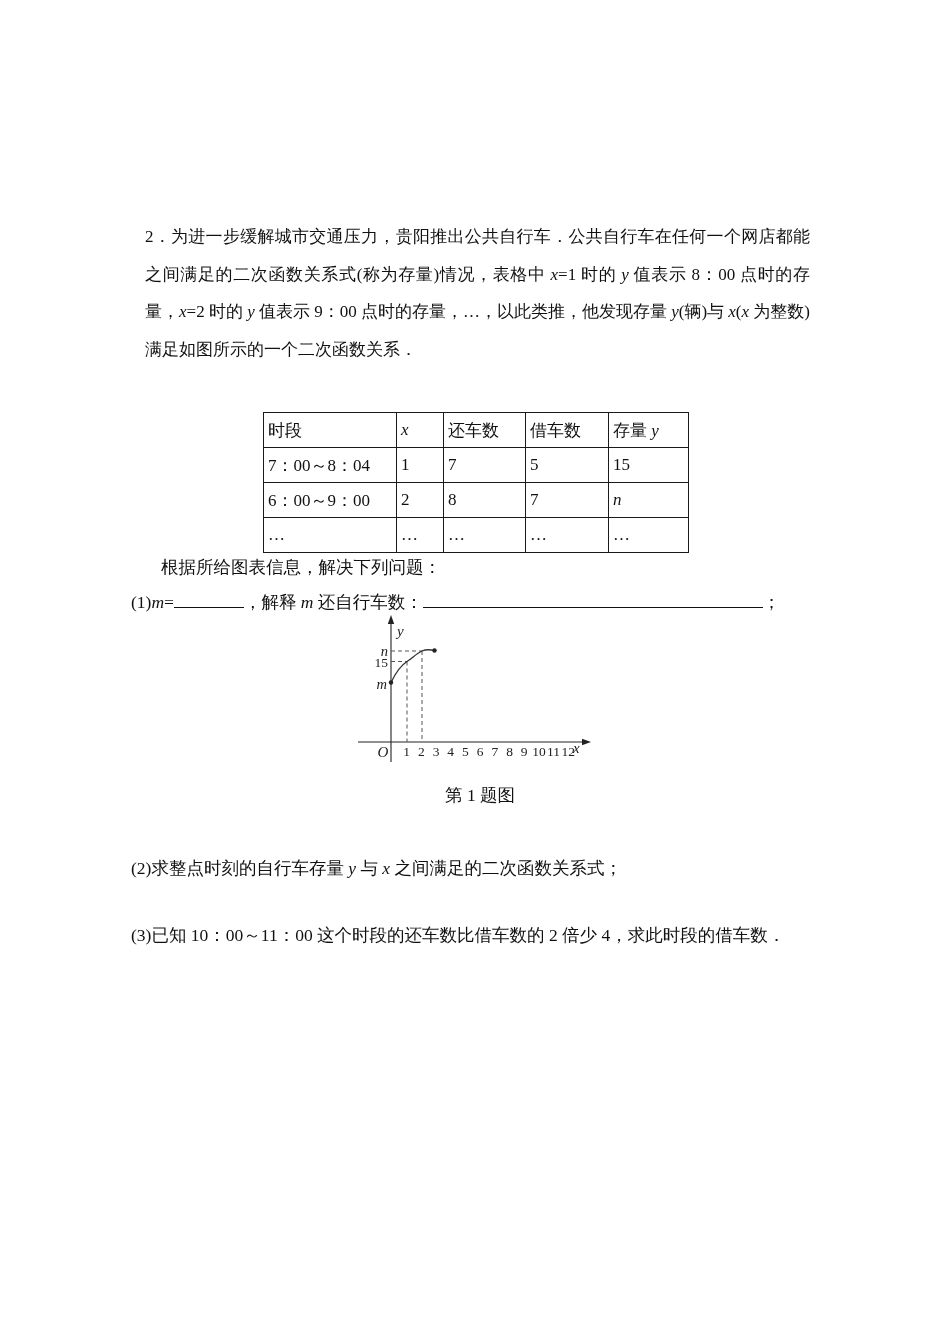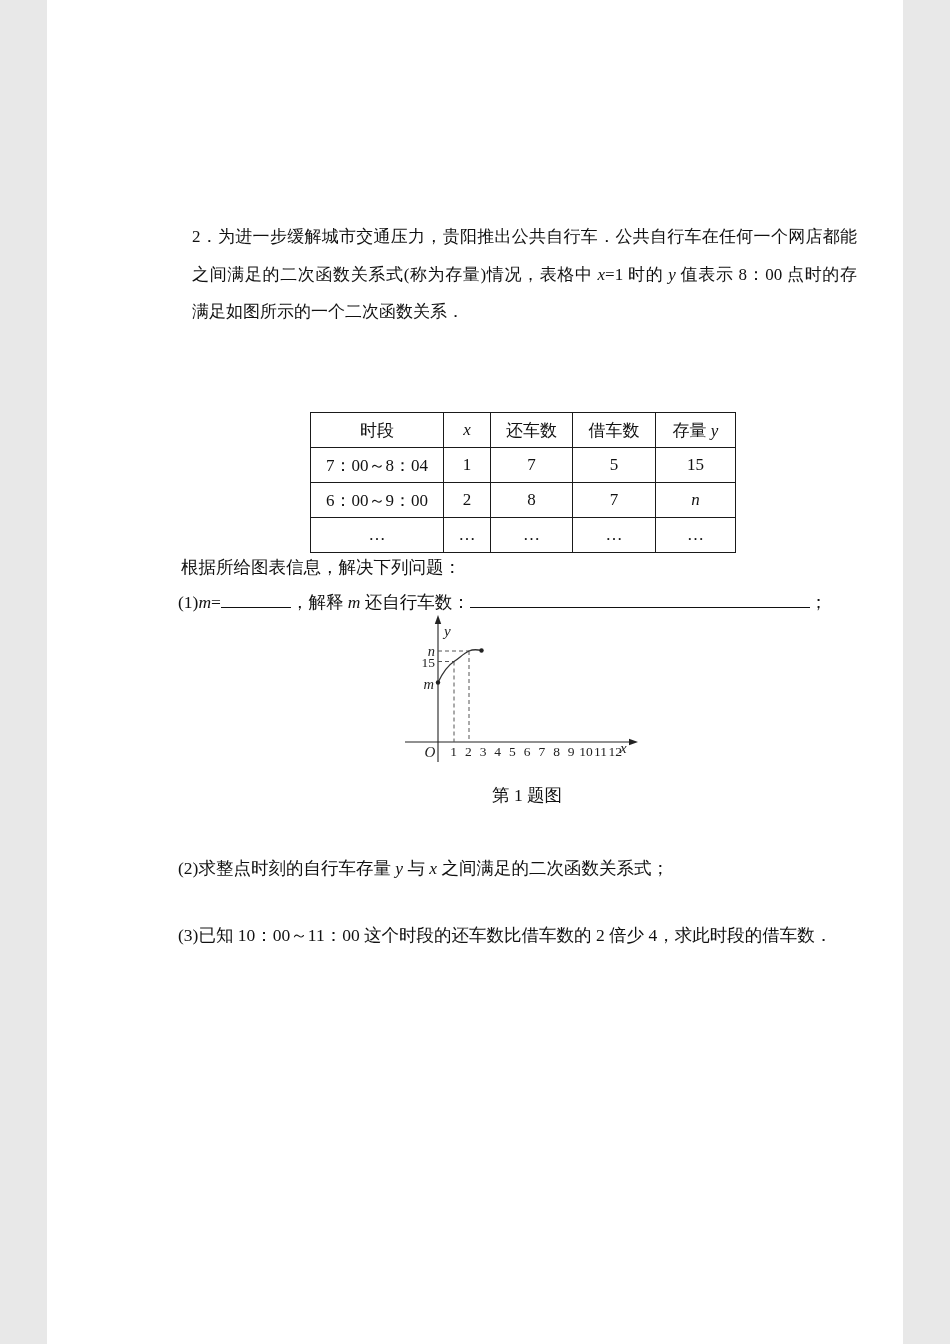--- a/index.html
+++ b/index.html
@@ -1,18 +1,18 @@
 <!DOCTYPE html>
 <html><head>
 <meta charset="utf-8">
 <style>
   html,body{margin:0;padding:0;background:#e8e8e8;}
   .page{
     position:relative;
-    width:856px;height:1344px;
+    width:950px;height:1344px;
     margin:0 auto;
     background:#ffffff;
     color:#111;
     font-family:"Liberation Serif","DejaVu Serif",serif;
     overflow:hidden;
   }
   .iv{font-style:italic;}
   
   .para{
     position:absolute;left:145px;top:218px;width:665px;
@@ -24,21 +24,21 @@
     text-align-last:justify;
     white-space:nowrap;
   }
   .pline:last-child{text-align-last:left;}
   
   .tbl-wrap{position:absolute;left:263px;top:412px;}
   table{border-collapse:collapse;}
   th,td{
     border:1.5px solid #1a1a1a;
     height:34px;
-    text-align:center;vertical-align:middle;
+    text-align:left;vertical-align:middle;
     font-size:17px;font-weight:normal;
     padding:0 4px;
   }
   
   .tl{position:absolute;font-size:17.5px;white-space:nowrap;}
   
   .bl{display:inline-block;height:5px;border-bottom:1.2px solid #111;}
   .bl-m{width:70px;}
   .bl-long{width:340px;}
   
@@ -56,20 +56,21 @@
   .ymark-i{font-family:"Liberation Serif","DejaVu Serif",serif;font-style:italic;font-size:14.5px;fill:#222;}
 </style>
 </head>
 <body>
 
 <div class="page">
 
   <div class="para">
       <div class="pline"><span>2．为进一步缓解城市交通压力，贵阳推出公共自行车．公共自行车在任何一个网店都能</span></div>
       <div class="pline"><span>之间满足的二次函数关系式(称为存量)情况，表格中 </span><span class="iv">x</span><span>=1 时的 </span><span class="iv">y</span><span> 值表示 8：00 点时的存</span></div>
+      <div class="pline"><span>量，</span><span class="iv">x</span><span>=2 时的 </span><span class="iv">y</span><span> 值表示 9：00 点时的存量，…，以此类推，他发现存量 </span><span class="iv">y</span><span>(辆)与 </span><span class="iv">x</span><span>(</span><span class="iv">x</span><span> 为整数)</span></div>
       <div class="pline"><span>满足如图所示的一个二次函数关系．</span></div>
     </div>
 
   <div class="tbl-wrap">
     <table>
       <colgroup>
         <col style="width:133px">
           <col style="width:47px">
           <col style="width:82px">
         <col style="width:83px">
@@ -103,21 +104,21 @@
             <td><span>…</span></td>
             <td><span>…</span></td>
             <td><span>…</span></td>
             <td><span>…</span></td>
             <td><span>…</span></td>
           </tr>
         </tbody>
     </table>
   </div>
 
-  <div class="tl" style="left:134px;top:555px;">根据所给图表信息，解决下列问题：</div>
+  <div class="tl" style="left:161px;top:555px;">根据所给图表信息，解决下列问题：</div>
 
   <div class="tl" style="left:131px;top:590px;">
     <span><span>(1)</span><span class="iv">m</span><span>=</span></span><span class="bl bl-m"></span><span><span>，解释 </span><span class="iv">m</span><span> 还自行车数：</span></span><span class="bl bl-long"></span><span>；</span>
   </div>
 
   <div class="fig">
     <svg width="250" height="165" viewBox="0 0 250 165">
 
       <line class="ax" x1="41" y1="11" x2="41" y2="150"></line>
       <polygon class="dot" points="41,3 37.8,12 44.2,12"></polygon>

